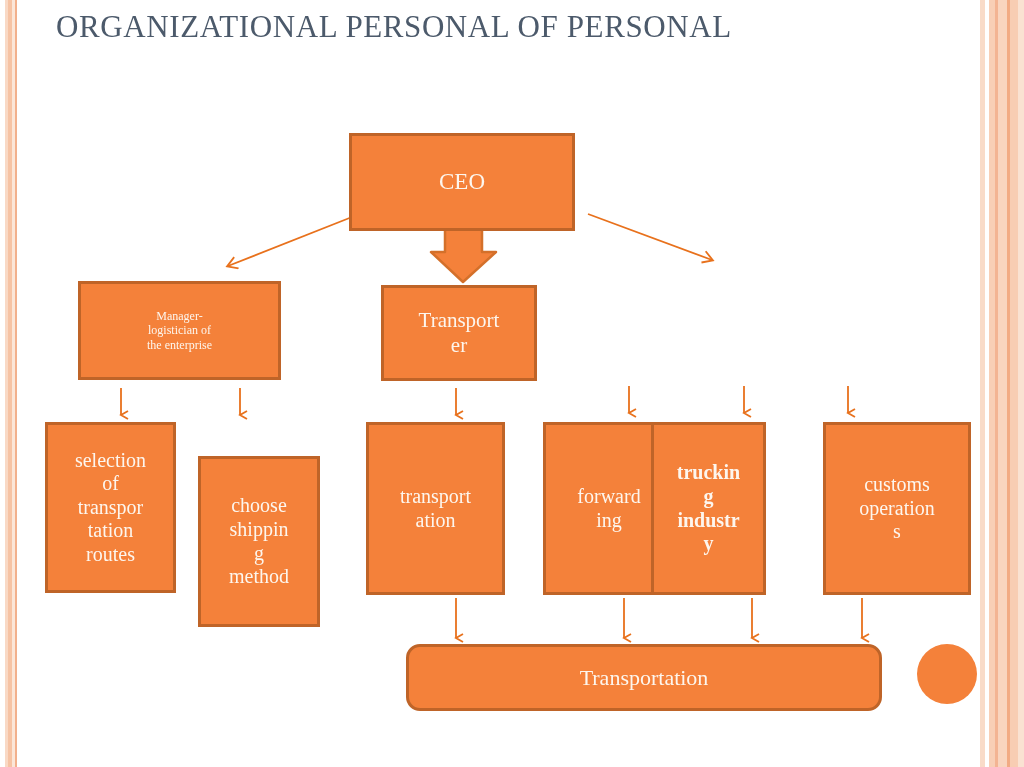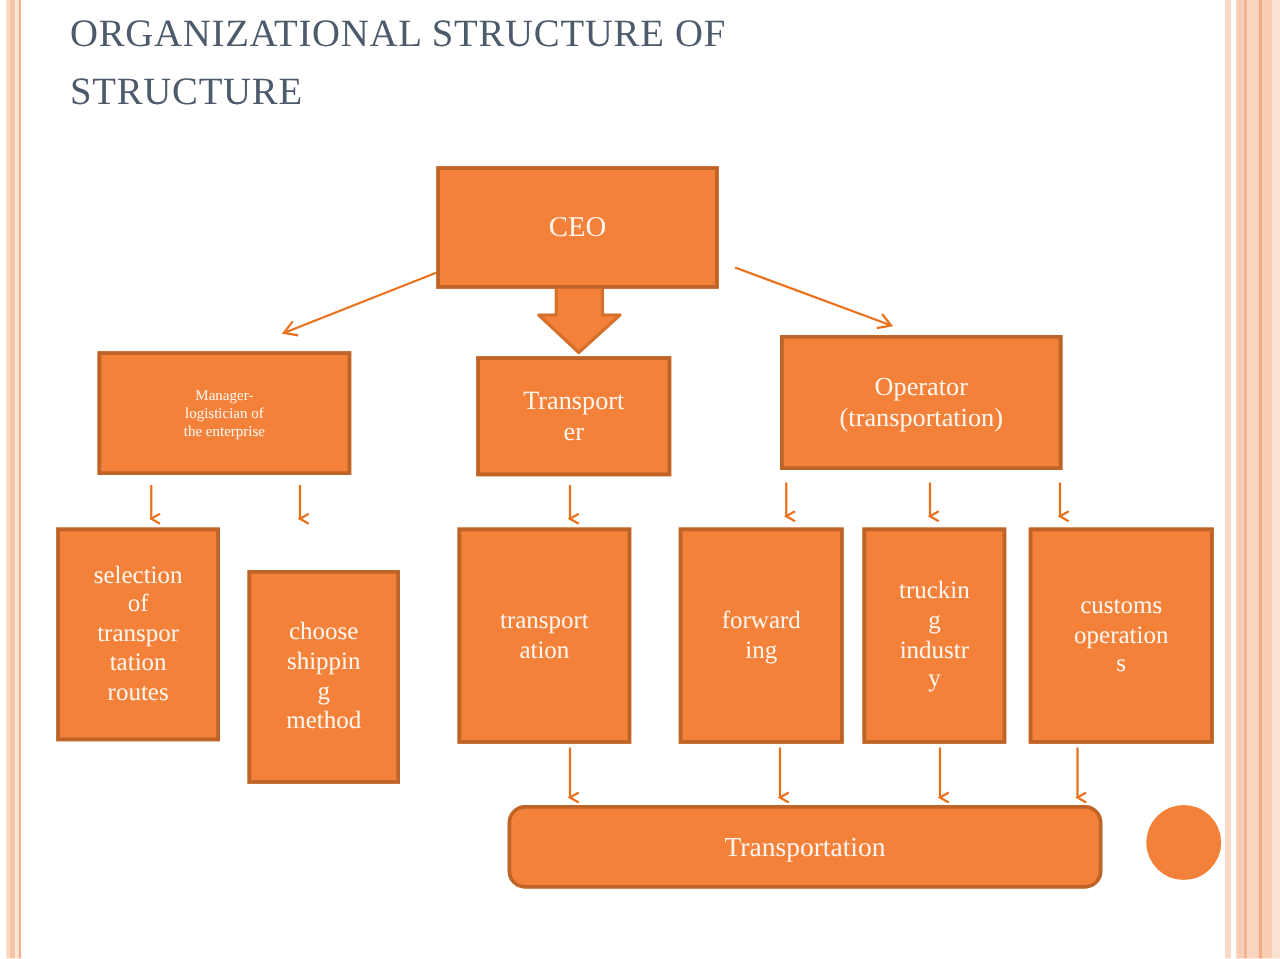--- a/index.html
+++ b/index.html
@@ -106,21 +106,21 @@
     <div class="stripe" style="left:6px;width:5px;background:#f9dbc8;"></div>
     <div class="stripe" style="left:11px;width:4px;background:#ffffff;"></div>
     <div class="stripe" style="left:15px;width:6px;background:#f8cfb6;"></div>
     <div class="stripe" style="left:21px;width:3px;background:#f3b493;"></div>
     <div class="stripe" style="left:24px;width:9px;background:#f9d5bf;"></div>
     <div class="stripe" style="left:33px;width:3px;background:#f2ab84;"></div>
     <div class="stripe" style="left:36px;width:8px;background:#f8cdb3;"></div>
     <div class="stripe" style="left:44px;width:6px;background:#fae2d2;"></div>
   </div>
 
-  <div id="title">ORGANIZATIONAL STRUCTURE OF STRUCTURE</div>
+  <div id="title">ORGANIZATIONAL PERSONAL OF PERSONAL</div>
 
   <svg id="connectors" viewBox="0 0 1024 767">
     <defs>
       <marker id="vhead" markerWidth="10" markerHeight="10" refX="5" refY="8" orient="auto" markerUnits="userSpaceOnUse">
         <path d="M1,1 L5,8 L9,1" fill="none" stroke="#e8711c" stroke-width="1.8"></path>
       </marker>
       <marker id="vhead-diag" markerWidth="14" markerHeight="14" refX="10" refY="7" orient="auto" markerUnits="userSpaceOnUse">
         <path d="M1,1 L11,7 L1,13" fill="none" stroke="#e8711c" stroke-width="1.8"></path>
       </marker>
     </defs>
@@ -154,24 +154,20 @@
     <span class="txt">Manager-
 logistician of
 the enterprise</span>
   </div>
 
   <div class="node" style="left:381px; top:285px; width:156px; height:96px; font-size:21px;">
     <span class="txt">Transport
 er</span>
   </div>
 
-  <div class="node" style="left:624px; top:268px; width:226px; height:108px; font-size:21px;">
-    <span class="txt">Operator
-(transportation)</span>
-  </div>
 
   <div class="node" style="left:45px; top:422px; width:131px; height:171px; font-size:20px;">
     <span class="txt">selection
 of
 transpor
 tation
 routes</span>
   </div>
 
   <div class="node" style="left:198px; top:422px; width:122px; height:171px; font-size:20px;margin-top:34px;">
@@ -184,21 +180,21 @@
   <div class="node" style="left:366px; top:422px; width:139px; height:173px; font-size:20px;">
     <span class="txt">transport
 ation</span>
   </div>
 
   <div class="node" style="left:543px; top:422px; width:132px; height:173px; font-size:20px;">
     <span class="txt">forward
 ing</span>
   </div>
 
-  <div class="node" style="left:690px; top:422px; width:115px; height:173px; font-size:20px;">
+  <div class="node" style="left:651px; top:422px; width:115px; height:173px; font-size:20px;font-weight:bold;">
     <span class="txt">truckin
 g
 industr
 y</span>
   </div>
 
   <div class="node" style="left:823px; top:422px; width:148px; height:173px; font-size:20px;align-items:center;">
     <span class="txt">customs
 operation
 s</span>

